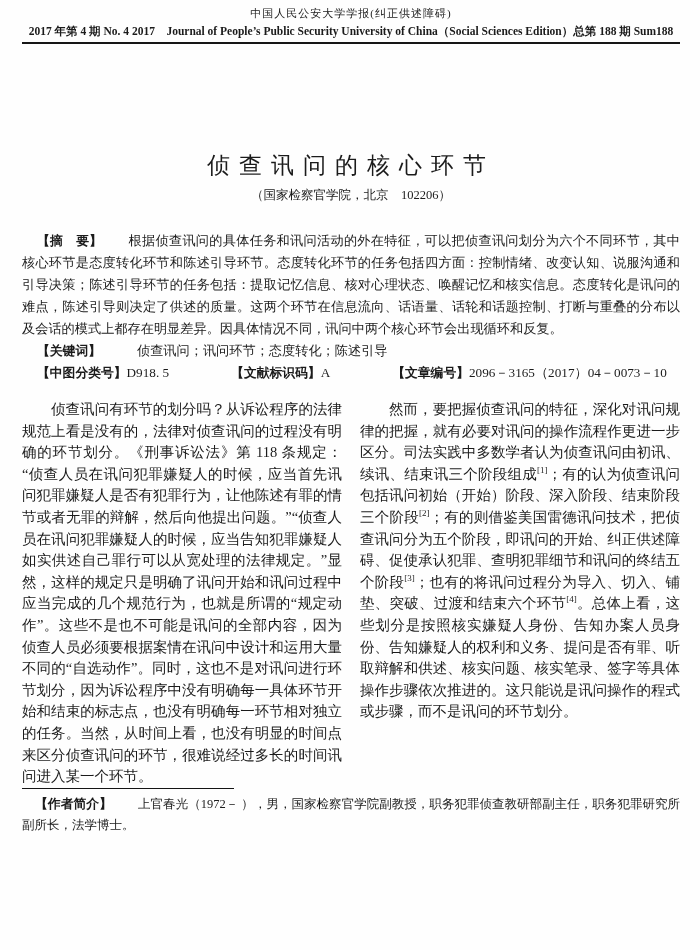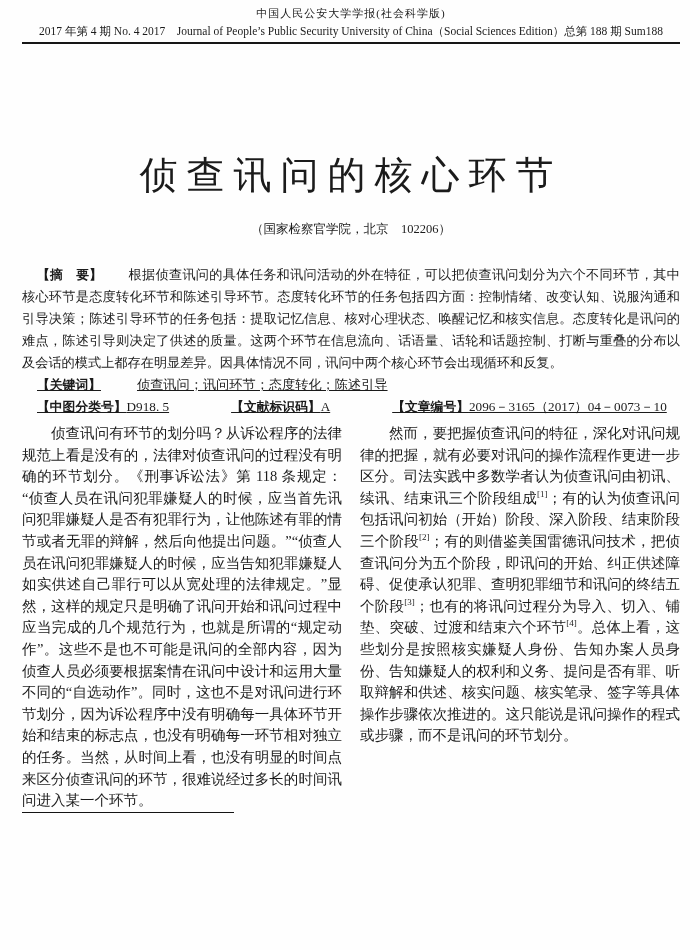--- a/index.html
+++ b/index.html
@@ -19,60 +19,61 @@
     font-size:11px;
     letter-spacing:1px;
   }
   .journal-line {
     margin-top:3px;
     text-align:center;
     font-size:11.5px;
     white-space:nowrap;
     border-bottom:2px solid #161616;
     padding-bottom:3px;
+    font-weight:bold;
   }
 
   
   .title {
     margin:106px 0 0 0;
     text-align:center;
-    font-size:38px;
+    font-size:23px;
     font-weight:400;
     letter-spacing:9px;
   }
   .author {
     margin-top:46px;
     text-align:center;
     font-size:17px;
     letter-spacing:7px;
   }
   .affiliation {
-    margin-top:20px;
+    margin-top:6px;
     text-align:center;
     font-size:12.5px;
   }
 
   
   .meta { margin-top:26px; font-size:13.2px; line-height:22px; }
   .meta p { margin:0; }
   .abstract-p { text-align:justify; text-indent:15px; }
   .meta-label {
     font-weight:700;
     font-family:"Liberation Sans","DejaVu Sans",sans-serif;
     font-size:12.8px;
   }
   .gap-2 { display:inline-block; width:26px; }
   .gap-3 { display:inline-block; width:36px; }
-  .meta-line { text-indent:15px; white-space:nowrap;text-decoration:underline; }
+  .meta-line { text-indent:15px; white-space:nowrap; }
 
   
   .columns {
     display:flex;
     gap:18px;
-    margin-top:5px;
+    margin-top:15px;
     height:388px;
     overflow:hidden;
   }
   .col {
     flex:1 1 0;
     font-size:14.5px;
     line-height:21.6px;
     text-align:justify;
   }
   .col p { margin:0; text-indent:2em; }
@@ -91,21 +92,21 @@
     text-indent:13px;
     text-align:justify;
   }
 </style>
 </head>
 <body>
 
 <div class="page">
 
   <div>
-    <div class="journal-cn">中国人民公安大学学报(社会科学版)</div>
+    <div class="journal-cn">中国人民公安大学学报(纠正供述障碍)</div>
     <div class="journal-line">2017 年第 4 期 No. 4 2017　Journal of People’s Public Security University of China（Social Sciences Edition）总第 188 期 Sum188</div>
   </div>
 
   <h1 class="title">侦查讯问的核心环节</h1>
   <div class="affiliation">（国家检察官学院，北京　102206）</div>
 
   <div class="meta">
     <p class="abstract-p">
       <span class="meta-label">【摘　要】</span><span class="gap-2"></span><span>根据侦查讯问的具体任务和讯问活动的外在特征，可以把侦查讯问划分为六个不同环节，其中核心环节是态度转化环节和陈述引导环节。态度转化环节的任务包括四方面：控制情绪、改变认知、说服沟通和引导决策；陈述引导环节的任务包括：提取记忆信息、核对心理状态、唤醒记忆和核实信息。态度转化是讯问的难点，陈述引导则决定了供述的质量。这两个环节在信息流向、话语量、话轮和话题控制、打断与重叠的分布以及会话的模式上都存在明显差异。因具体情况不同，讯问中两个核心环节会出现循环和反复。</span>
     </p>
@@ -120,14 +121,17 @@
   <div class="columns">
     <div class="col">
         <p><span>侦查讯问有环节的划分吗？从诉讼程序的法律规范上看是没有的，法律对侦查讯问的过程没有明确的环节划分。《刑事诉讼法》第 118 条规定：“侦查人员在讯问犯罪嫌疑人的时候，应当首先讯问犯罪嫌疑人是否有犯罪行为，让他陈述有罪的情节或者无罪的辩解，然后向他提出问题。”“侦查人员在讯问犯罪嫌疑人的时候，应当告知犯罪嫌疑人如实供述自己罪行可以从宽处理的法律规定。”显然，这样的规定只是明确了讯问开始和讯问过程中应当完成的几个规范行为，也就是所谓的“规定动作”。这些不是也不可能是讯问的全部内容，因为侦查人员必须要根据案情在讯问中设计和运用大量不同的“自选动作”。同时，这也不是对讯问进行环节划分，因为诉讼程序中没有明确每一具体环节开始和结束的标志点，也没有明确每一环节相对独立的任务。当然，从时间上看，也没有明显的时间点来区分侦查讯问的环节，很难说经过多长的时间讯问进入某一个环节。</span></p>
       </div>
     <div class="col">
         <p><span>然而，要把握侦查讯问的特征，深化对讯问规律的把握，就有必要对讯问的操作流程作更进一步区分。司法实践中多数学者认为侦查讯问由初讯、续讯、结束讯三个阶段组成</span><sup class="cite">[1]</sup><span>；有的认为侦查讯问包括讯问初始（开始）阶段、深入阶段、结束阶段三个阶段</span><sup class="cite">[2]</sup><span>；有的则借鉴美国雷德讯问技术，把侦查讯问分为五个阶段，即讯问的开始、纠正供述障碍、促使承认犯罪、查明犯罪细节和讯问的终结五个阶段</span><sup class="cite">[3]</sup><span>；也有的将讯问过程分为导入、切入、铺垫、突破、过渡和结束六个环节</span><sup class="cite">[4]</sup><span>。总体上看，这些划分是按照核实嫌疑人身份、告知办案人员身份、告知嫌疑人的权利和义务、提问是否有罪、听取辩解和供述、核实问题、核实笔录、签字等具体操作步骤依次推进的。这只能说是讯问操作的程式或步骤，而不是讯问的环节划分。</span></p>
       </div>
   </div>
 
   <div class="footer-sep"></div>
+  <p class="bio-p">
+    <span class="meta-label">【作者简介】</span><span class="gap-2"></span><span>上官春光（1972－ ），男，国家检察官学院副教授，职务犯罪侦查教研部副主任，职务犯罪研究所副所长，法学博士。</span>
+  </p>
 
 </div>
 
 </body></html>

